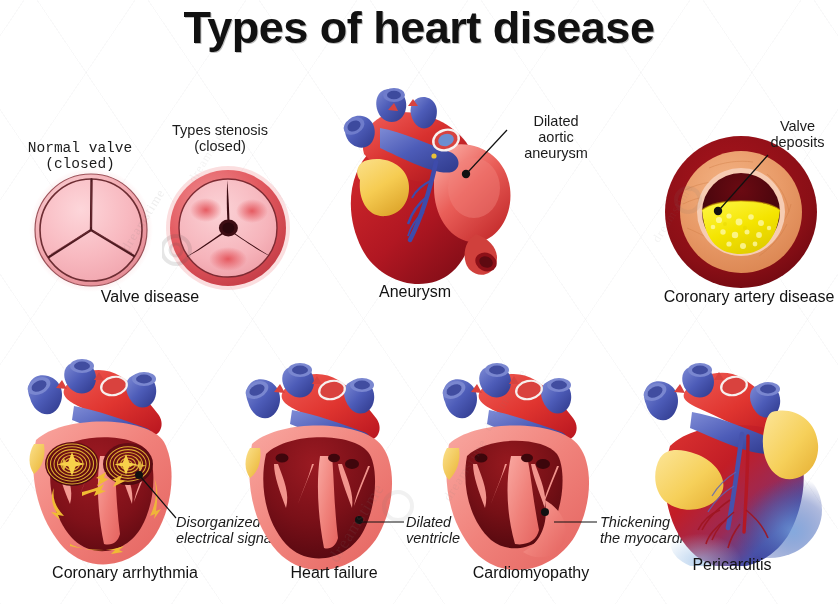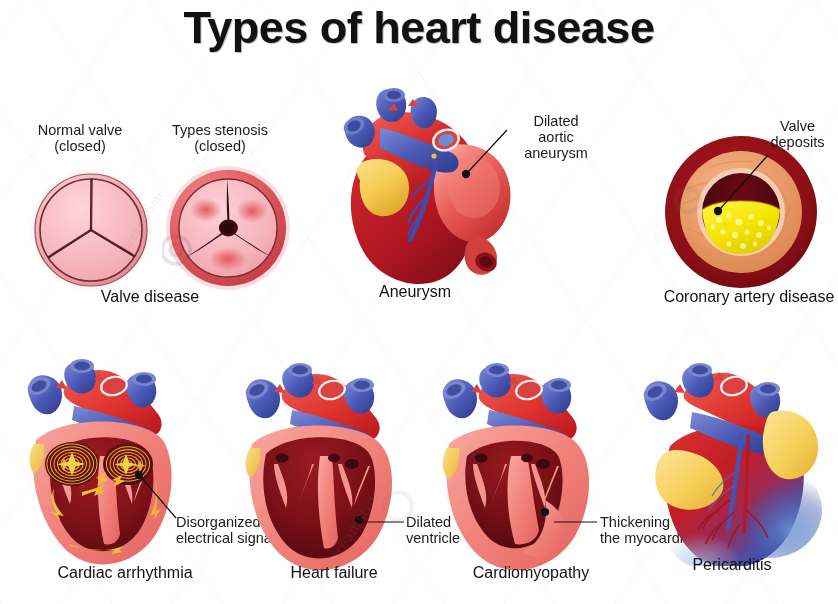--- a/index.html
+++ b/index.html
@@ -42,21 +42,21 @@
 
   
   .small-label {
     font-family: "Liberation Sans Narrow", "Liberation Sans", sans-serif;
     font-size: 14.5px;
     line-height: 16px;
     color: #1b1b1b;
     white-space: nowrap;
   }
   .small-label.center { text-align: center; }
-  .small-label.left   { text-align: left; }
+  .small-label.left   { text-align: left; font-style: italic; }
 
   
   .leader { position: absolute; overflow: visible; }
 
   
   .wm {
     position: absolute;
     font-family: "Liberation Serif", serif;
     color: rgba(120,120,120,0.13);
     font-size: 17px;
@@ -84,21 +84,21 @@
 <body>
 
 <div id="stage">
 
   <div class="wm-grid"></div>
 
   <div class="abs" id="title">Types of heart disease</div>
 
   <div class="abs" style="left:0;top:110px;width:300px;height:210px;">
 
-    <div class="abs small-label center" style="left:10px;top:12px;width:140px;">
+    <div class="abs small-label center" style="left:10px;top:30px;width:140px;font-family:Liberation Mono, monospace;">
       <div>Normal valve</div>
       <div>(closed)</div>
     </div>
 
     <div class="abs small-label center" style="left:150px;top:12px;width:140px;">
       <div>Types stenosis</div>
       <div>(closed)</div>
     </div>
 
     <div class="abs" style="left:26px;top:55px;">
@@ -460,21 +460,21 @@
           <path d="M146 120 C150 132 148 146 142 158 l5 -2 -1 5 7 -10 -5 2 C150 138 150 128 146 120 Z" opacity="0.9"></path>
           <path d="M62 186 C78 194 100 194 116 188 l-5 4 4 2 -12 2 4 -4 C92 192 76 192 62 188 Z"></path>
         </g>
 
         <path d="M26 86 C20 96 20 108 26 116 C34 110 38 98 36 86 Z" fill="url(#arFat)"></path>
 
         <circle cx="131" cy="117" r="4" fill="#111"></circle>
       </svg>
     </div>
 
-    <div class="abs caption" style="left:0;top:206px;width:250px;">Cardiac arrhythmia</div>
+    <div class="abs caption" style="left:0;top:206px;width:250px;">Coronary arrhythmia</div>
   </div>
 
   <div class="abs small-label left" style="left:176px;top:514px;width:130px;">
     <div>Disorganized</div>
     <div>electrical signals</div>
   </div>
   <svg class="leader" style="left:138px;top:474px;" width="42" height="48">
     <line x1="2" y1="2" x2="38" y2="44" stroke="#111" stroke-width="1.2"></line>
   </svg>
 

